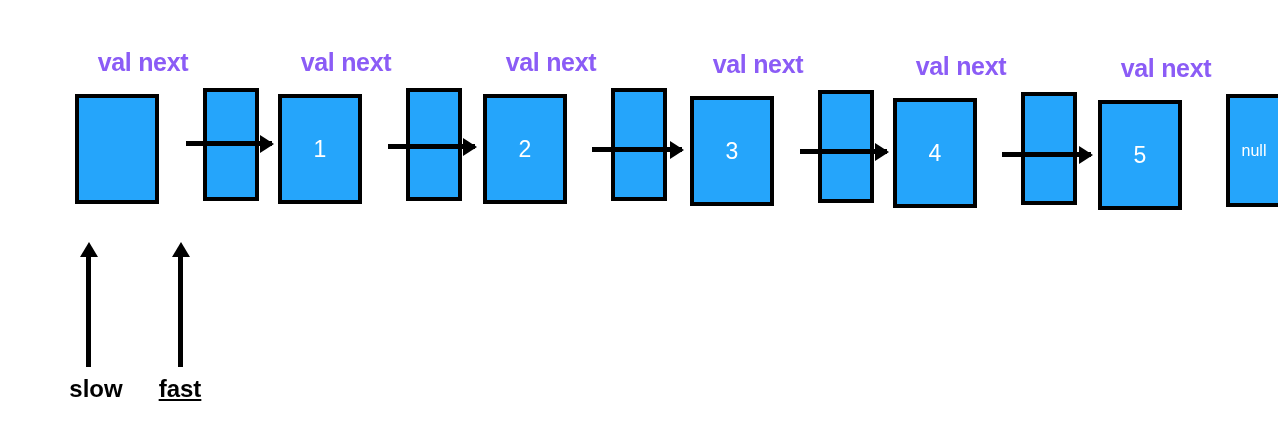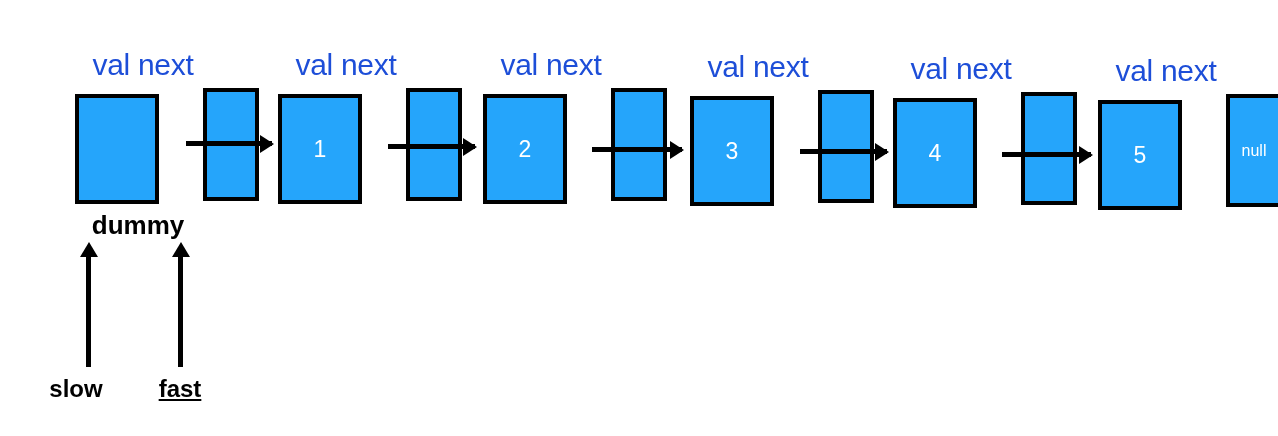--- a/index.html
+++ b/index.html
@@ -47,23 +47,23 @@
     font-size: 16px;
     font-weight: 400;
     margin-left: 48px;
   }
   .node-header {
     position: absolute;
     left: 50%;
     transform: translateX(-50%);
     top: -40px;
     white-space: nowrap;
-    font-size: 30px;
-    font-weight: normal;
-    color: #1d4ed8;
+    font-size: 25px;
+    font-weight: bold;
+    color: #8b5cf6;
     letter-spacing: -0.3px;
   }
   .hconn {
     position: absolute;
     height: 5px;
     background: #000000;
   }
   .hconn::after {
     content: "";
     position: absolute;
@@ -145,21 +145,20 @@
     <div class="cell cell-val">5</div>
     <div class="cell cell-next">null</div>
   </div>
 
   <div class="hconn" style="left:186px; top:141px; width:86px;"></div>
   <div class="hconn" style="left:388px; top:144px; width:87px;"></div>
   <div class="hconn" style="left:592px; top:147px; width:90px;"></div>
   <div class="hconn" style="left:800px; top:149px; width:87px;"></div>
   <div class="hconn" style="left:1002px; top:152px; width:89px;"></div>
 
-  <div class="caption" style="left:138px; top:210px;">dummy</div>
 
   <div class="vconn" style="left:86px; top:255px; height:112px;"></div>
-  <div class="caption caption-small" style="left:76px; top:375px;">slow</div>
+  <div class="caption caption-small" style="left:96px; top:375px;">slow</div>
 
   <div class="vconn" style="left:178px; top:255px; height:112px;"></div>
   <div class="caption caption-small" style="left:180px; top:375px;text-decoration:underline;">fast</div>
 
 </div>
 
 </body></html>

